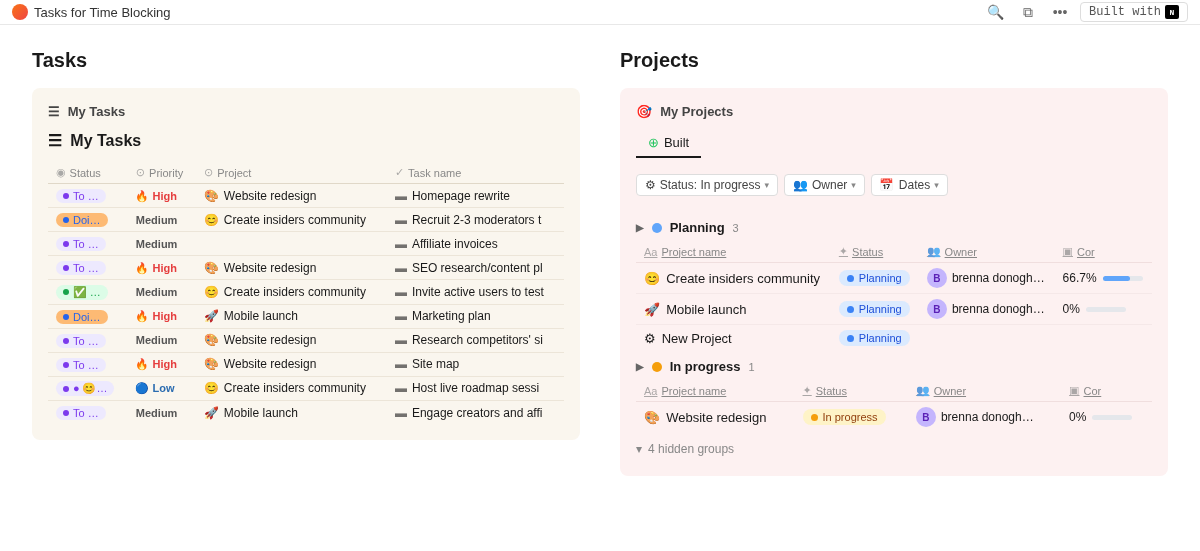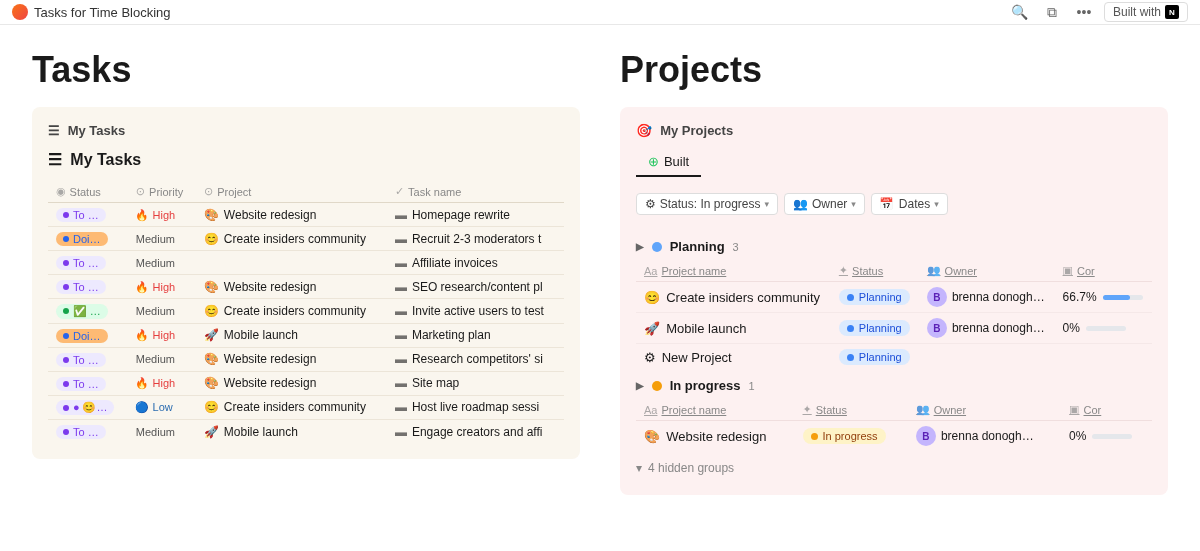--- a/index.html
+++ b/index.html
@@ -35,21 +35,21 @@
     }
     .topbar-actions .icon-btn {
       width: 24px; height: 24px;
       display: flex; align-items: center; justify-content: center;
       cursor: pointer; border-radius: 4px; color: #666;
       font-size: 14px;
     }
     .built-with {
       display: flex; align-items: center; gap: 4px;
       font-size: 12px; color: #555;
-      border: 1px solid #ddd; border-radius: 4px; padding: 2px 8px;
+      border: 1px solid #ddd; border-radius: 4px; padding: 2px 8px; font-family: Liberation Mono, monospace;
     }
     .notion-icon-small {
       width: 14px; height: 14px;
       background: #000; border-radius: 2px;
       display: inline-flex; align-items: center; justify-content: center;
       color: #fff; font-size: 8px; font-weight: bold;
     }
 
     
     .main-content {
@@ -58,21 +58,21 @@
       gap: 40px;
       height: calc(100vh - 36px);
       overflow: hidden;
     }
 
     
     .left-panel { flex: 1; min-width: 0; }
     .right-panel { flex: 1; min-width: 0; }
 
     .panel-title {
-      font-size: 36px;
+      font-size: 20px;
       font-weight: 700;
       margin-bottom: 16px;
       color: #1a1a1a;
     }
 
     
     .card {
       border-radius: 8px;
       padding: 16px;
       overflow: hidden;
@@ -140,21 +140,21 @@
     .badge-todo { background: #ede9fe; color: #7c3aed; }
     .badge-todo .status-dot { background: #7c3aed; }
     .badge-doing { background: #fdba74; color: #2563eb; }
     .badge-doing .status-dot { background: #2563eb; }
     .badge-done { background: #dcfce7; color: #16a34a; }
     .badge-done .status-dot { background: #16a34a; }
 
     
     .priority-badge {
       display: inline-flex; align-items: center; gap: 3px;
-      font-size: 11px; font-weight: 400;
+      font-size: 11px; font-weight: 700;
     }
     .priority-high { color: #e53e3e; }
     .priority-medium { color: #555; }
     .priority-low { color: #2b6cb0; }
 
     
     .project-cell {
       display: flex; align-items: center; gap: 5px;
       font-size: 12px; white-space: nowrap; overflow: hidden; text-overflow: ellipsis;
     }

